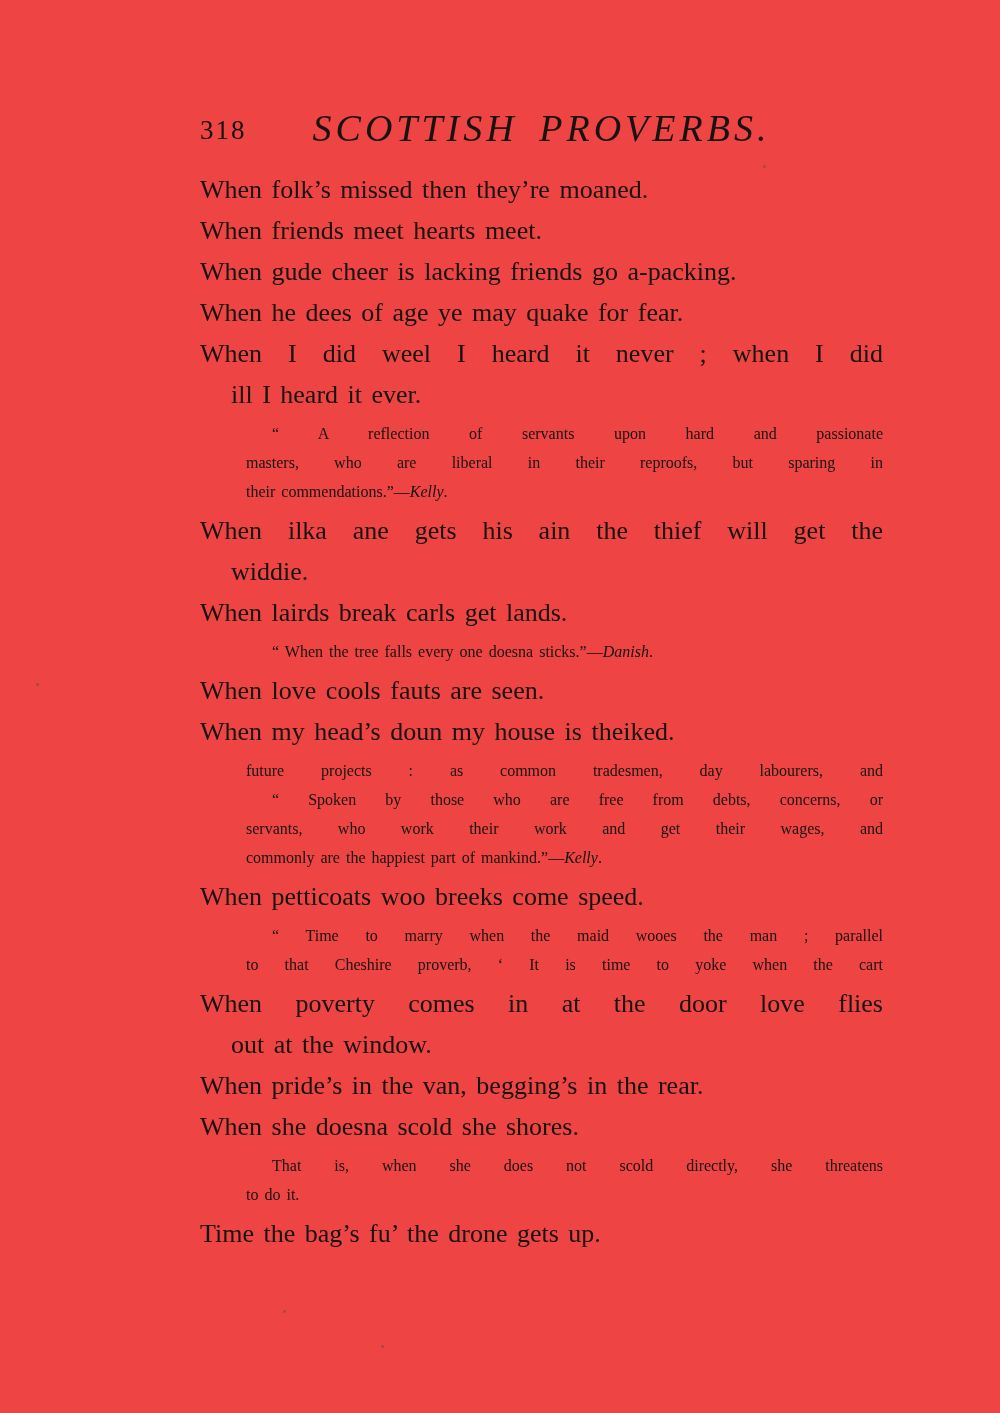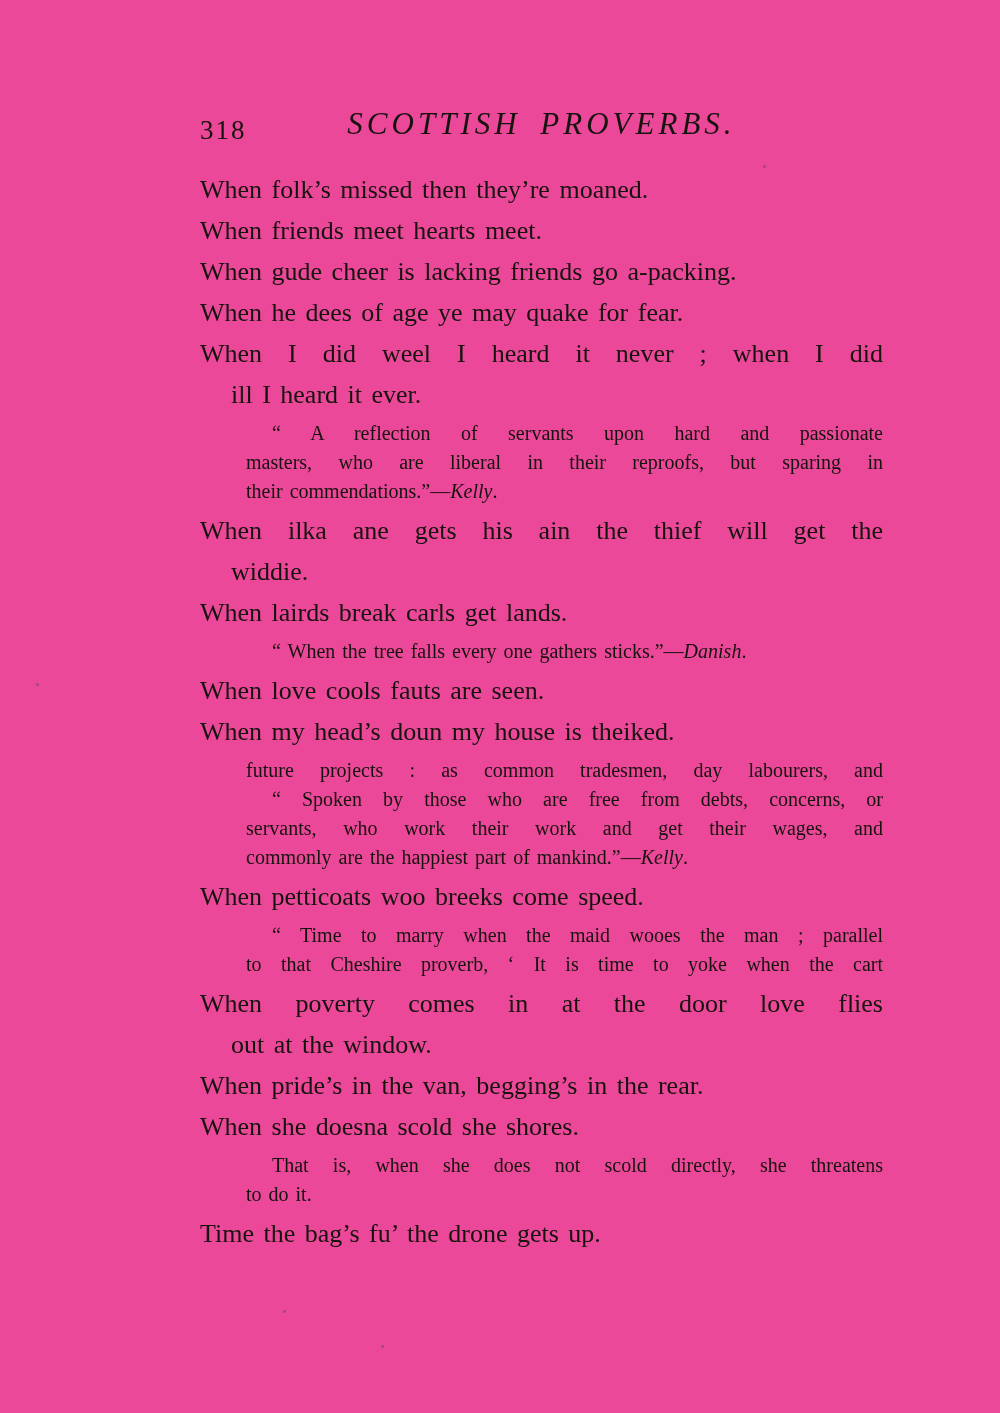--- a/index.html
+++ b/index.html
@@ -1,21 +1,21 @@
 <!DOCTYPE html>
 <html><head>
 <meta charset="utf-8">
 <style>
   html, body { margin: 0; padding: 0; background: #e8e8e8; }
   .page {
     position: relative;
     width: 1000px;
     height: 1413px;
     margin: 0 auto;
-    background: #ec4899;
+    background: #ef4444;
     color: #17130f;
     font-family: "Liberation Serif", "DejaVu Serif", serif;
     overflow: hidden;
   }
 
   
   .page-header {
     position: absolute;
     top: 106px;
     left: 200px;
@@ -26,21 +26,21 @@
     position: absolute;
     left: 0;
     top: 9px;
     font-size: 27px;
     letter-spacing: 2px;
   }
   .running-title {
     display: block;
     text-align: center;
     font-style: italic;
-    font-size: 31px;
+    font-size: 38px;
     letter-spacing: 4px;
     word-spacing: 8px;
     white-space: nowrap;
   }
 
   
   .text-block {
     position: absolute;
     top: 169px;
     left: 200px;
@@ -48,21 +48,21 @@
   }
 
   .entry.proverb {
     font-size: 26px;
     word-spacing: 3px;
   }
   .entry.proverb .line { line-height: 41px; }
   .entry.proverb .line.indent { padding-left: 31px; }
 
   .entry.note {
-    font-size: 20px;
+    font-size: 16px;
     word-spacing: 2px;
     margin: 4px 0 4px 0;
     padding-left: 46px;
   }
   .entry.note .line { line-height: 29px; }
   .entry.note .line.first { text-indent: 26px; }
 
   .line.justify {
     text-align: justify;
     text-align-last: justify;
@@ -113,21 +113,21 @@
         <div class="line"><span>their commendations.”—</span><span class="it">Kelly</span><span>.</span></div>
       </div>
       <div class="entry proverb">
         <div class="line justify"><span>When ilka ane gets his ain the thief will get the</span></div>
         <div class="line indent"><span>widdie.</span></div>
       </div>
       <div class="entry proverb">
         <div class="line"><span>When lairds break carls get lands.</span></div>
       </div>
       <div class="entry note">
-        <div class="line first"><span>“ When the tree falls every one gathers sticks.”—</span><span class="it">Danish</span><span>.</span></div>
+        <div class="line first"><span>“ When the tree falls every one doesna sticks.”—</span><span class="it">Danish</span><span>.</span></div>
       </div>
       <div class="entry proverb">
         <div class="line"><span>When love cools fauts are seen.</span></div>
       </div>
       <div class="entry proverb">
         <div class="line"><span>When my head’s doun my house is theiked.</span></div>
       </div>
       <div class="entry note">
         <div class="line justify"><span>future projects : as common tradesmen, day labourers, and</span></div>
         <div class="line justify first"><span>“ Spoken by those who are free from debts, concerns, or</span></div>

